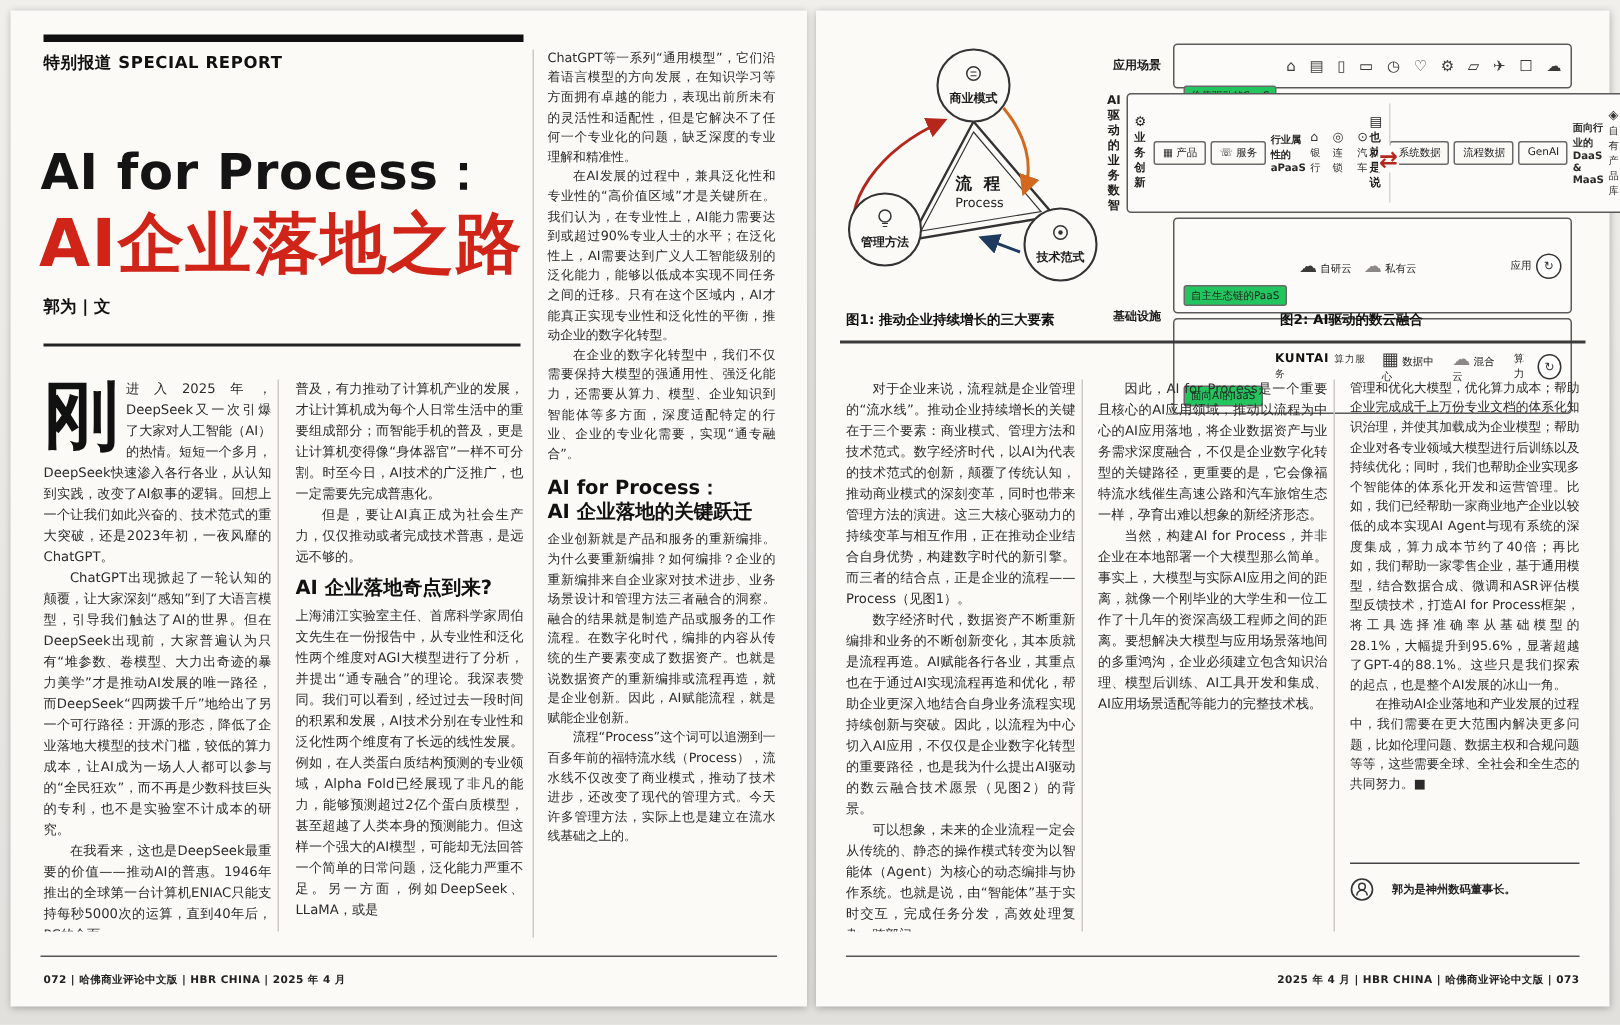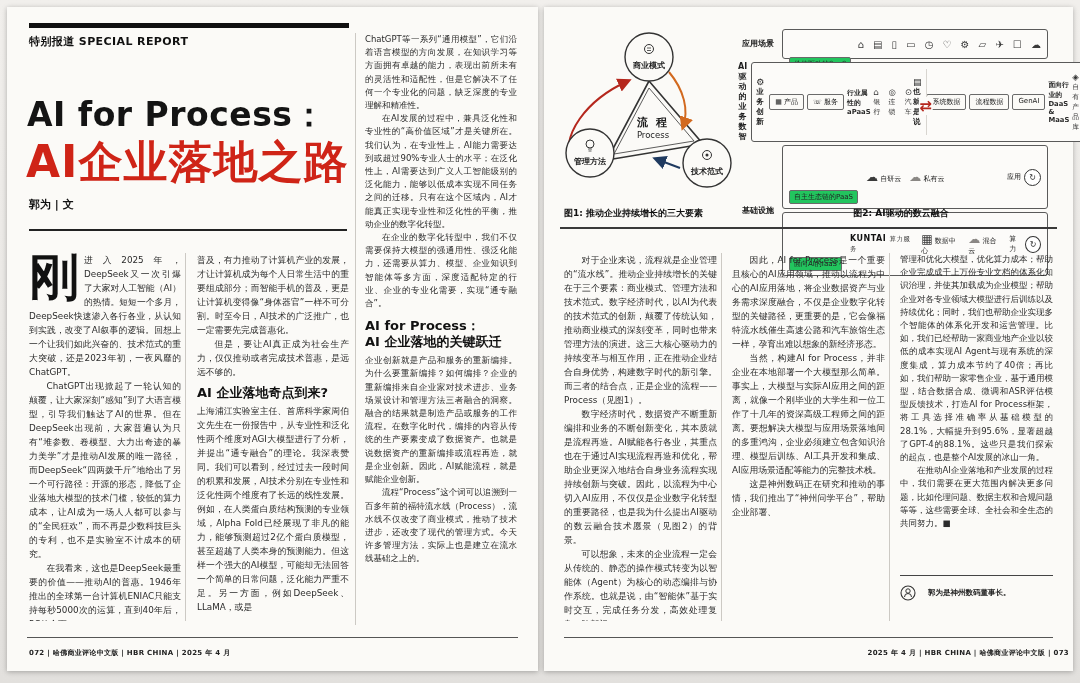--- a/index.html
+++ b/index.html
@@ -40,21 +40,21 @@
 
   .vrule{position:absolute;width:1px;background:#ccc9c4;}
   .lv1{left:178px;top:246px;height:368px;}
   .lv2{left:348px;top:26px;height:592px;}
   .rv1{left:177px;top:246px;height:368px;}
   .rv2{left:345px;top:246px;height:368px;}
 
   .foot-rule{position:absolute;left:20px;right:20px;top:630px;height:1px;background:#555;}
   .footer{position:absolute;bottom:13px;font-size:7px;font-weight:bold;color:#222;letter-spacing:.3px;}
   .footer-left{left:22px;}
-  .footer-right{right:4px;margin-top:24px;}
+  .footer-right{right:20px;margin-top:24px;}
 
   
   .fig1{position:absolute;left:12px;top:20px;width:186px;height:176px;}
   .fig-caption{position:absolute;font-size:9px;font-weight:bold;color:#111;}
   .fig1-cap{left:20px;top:200px;}
   .fig2-cap{left:202px;top:200px;width:310px;text-align:center;}
   .fig-rule{position:absolute;left:16px;right:16px;top:220px;height:2px;background:#3a3a3a;}
   .fig1 text{font-family:"DejaVu Sans","Liberation Sans",sans-serif;}
   .nodelabel{font-size:8px;font-weight:bold;fill:#1c1c1c;text-anchor:middle;}
   .ctr1{font-size:11px;font-weight:bold;fill:#1c1c1c;text-anchor:middle;letter-spacing:2px;}
@@ -268,21 +268,20 @@
 
     <div class="col r-col1">
       <p class="para indent">对于企业来说，流程就是企业管理的“流水线”。推动企业持续增长的关键在于三个要素：商业模式、管理方法和技术范式。数字经济时代，以AI为代表的技术范式的创新，颠覆了传统认知，推动商业模式的深刻变革，同时也带来管理方法的演进。这三大核心驱动力的持续变革与相互作用，正在推动企业结合自身优势，构建数字时代的新引擎。而三者的结合点，正是企业的流程——Process（见图1）。</p>
       <p class="para indent">数字经济时代，数据资产不断重新编排和业务的不断创新变化，其本质就是流程再造。AI赋能各行各业，其重点也在于通过AI实现流程再造和优化，帮助企业更深入地结合自身业务流程实现持续创新与突破。因此，以流程为中心切入AI应用，不仅仅是企业数字化转型的重要路径，也是我为什么提出AI驱动的数云融合技术愿景（见图2）的背景。</p>
       <p class="para indent">可以想象，未来的企业流程一定会从传统的、静态的操作模式转变为以智能体（Agent）为核心的动态编排与协作系统。也就是说，由“智能体”基于实时交互，完成任务分发，高效处理复杂、跨部门、</p>
     </div>
 
     <div class="col r-col2">
       <p class="para indent">因此，AI for Process是一个重要且核心的AI应用领域，推动以流程为中心的AI应用落地，将企业数据资产与业务需求深度融合，不仅是企业数字化转型的关键路径，更重要的是，它会像福特流水线催生高速公路和汽车旅馆生态一样，孕育出难以想象的新经济形态。</p>
       <p class="para indent">当然，构建AI for Process，并非企业在本地部署一个大模型那么简单。事实上，大模型与实际AI应用之间的距离，就像一个刚毕业的大学生和一位工作了十几年的资深高级工程师之间的距离。要想解决大模型与应用场景落地间的多重鸿沟，企业必须建立包含知识治理、模型后训练、AI工具开发和集成、AI应用场景适配等能力的完整技术栈。</p>
-      <p class="para indent">这是神州数码正在研究和推动的事情，我们推出了“神州问学平台”，帮助企业部署、</p>
     </div>
 
     <div class="col dense r-col3">
       <p class="para">管理和优化大模型，优化算力成本；帮助企业完成成千上万份专业文档的体系化知识治理，并使其加载成为企业模型；帮助企业对各专业领域大模型进行后训练以及持续优化；同时，我们也帮助企业实现多个智能体的体系化开发和运营管理。比如，我们已经帮助一家商业地产企业以较低的成本实现AI Agent与现有系统的深度集成，算力成本节约了40倍；再比如，我们帮助一家零售企业，基于通用模型，结合数据合成、微调和ASR评估模型反馈技术，打造AI for Process框架，将工具选择准确率从基础模型的28.1%，大幅提升到95.6%，显著超越了GPT-4的88.1%。这些只是我们探索的起点，也是整个AI发展的冰山一角。</p>
       <p class="para indent">在推动AI企业落地和产业发展的过程中，我们需要在更大范围内解决更多问题，比如伦理问题、数据主权和合规问题等等，这些需要全球、全社会和全生态的共同努力。■</p>
     </div>
 
     <div class="vrule rv1"></div>
     <div class="vrule rv2"></div>
 

